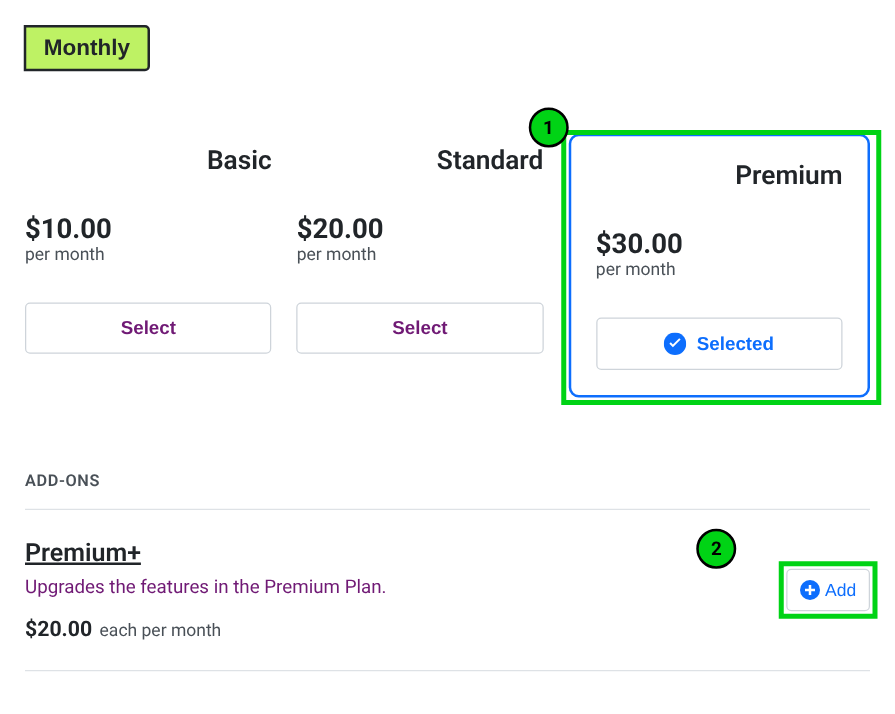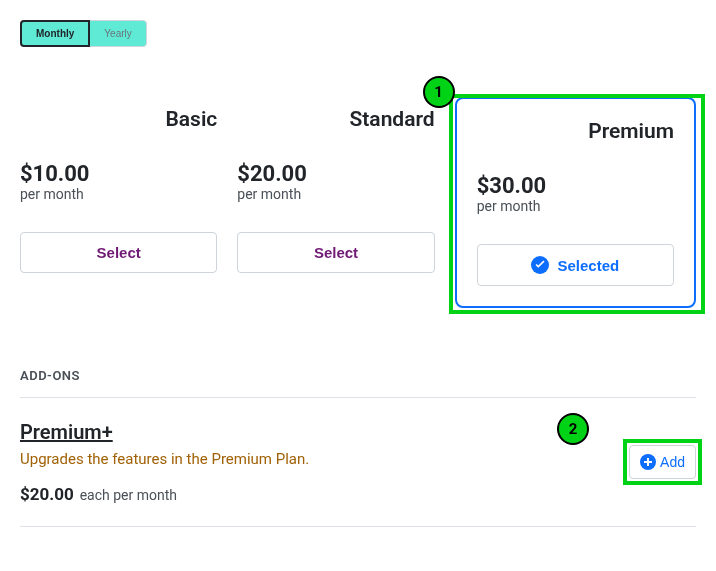--- a/index.html
+++ b/index.html
@@ -7,22 +7,22 @@
       font-family: -apple-system, BlinkMacSystemFont, "Segoe UI", Roboto, Arial, sans-serif;
       background: #fff;
       width: 716px;
       padding: 20px;
       color: #212529;
     }
     .period-toggle { display: inline-flex; border-radius: 4px; margin-bottom: 50px; }
     .period-btn {
       padding: 6px 14px;
       border: 1px solid #ced4da;
-      background: #5eead4;
-      font-size: 10px;
+      background: #bef264;
+      font-size: 18px;
       cursor: pointer;
       color: #6c757d;
     }
     .period-btn:first-child { border-radius: 4px 0 0 4px; }
     .period-btn:last-child { border-radius: 0 4px 4px 0; margin-left: -1px; }
     .period-btn.active {
       border: 2px solid #212529;
       color: #212529;
       font-weight: 600;
       position: relative;
@@ -97,21 +97,21 @@
     .addon-row {
       display: flex;
       justify-content: space-between;
       align-items: center;
       padding: 22px 0;
       border-bottom: 1px solid #dee2e6;
       position: relative;
     }
     .addon-left { flex: 1; }
     .addon-name { font-size: 20px; font-weight: 600; margin-bottom: 6px; text-decoration: underline; }
-    .addon-desc { font-size: 15px; color: #a16207; margin-bottom: 16px; }
+    .addon-desc { font-size: 15px; color: #701a75; margin-bottom: 16px; }
     .addon-price { font-size: 17px; font-weight: 700; display: inline; }
     .addon-price-period { font-size: 14px; color: #495057; display: inline; margin-left: 2px; }
     .addon-right { position: relative; }
     .add-btn {
       display: flex;
       align-items: center;
       gap: 4px;
       padding: 8px 10px;
       background: #fff;
       border: 1px solid #ced4da;
@@ -127,21 +127,20 @@
     }
     .circle-2 { top: -30px; left: -70px; }
   </style>
 </head>
 <body>
 
 
 
 <div class="period-toggle">
   <button class="period-btn active">Monthly</button>
-  <button class="period-btn">Yearly</button>
 </div>
 
 <div class="plans-row">
 
   <div class="plan-card">
     <div class="plan-name">Basic</div>
     <div class="plan-price">$10.00</div>
     <div class="plan-period">per month</div>
     <button class="select-btn">Select</button>
   </div>

